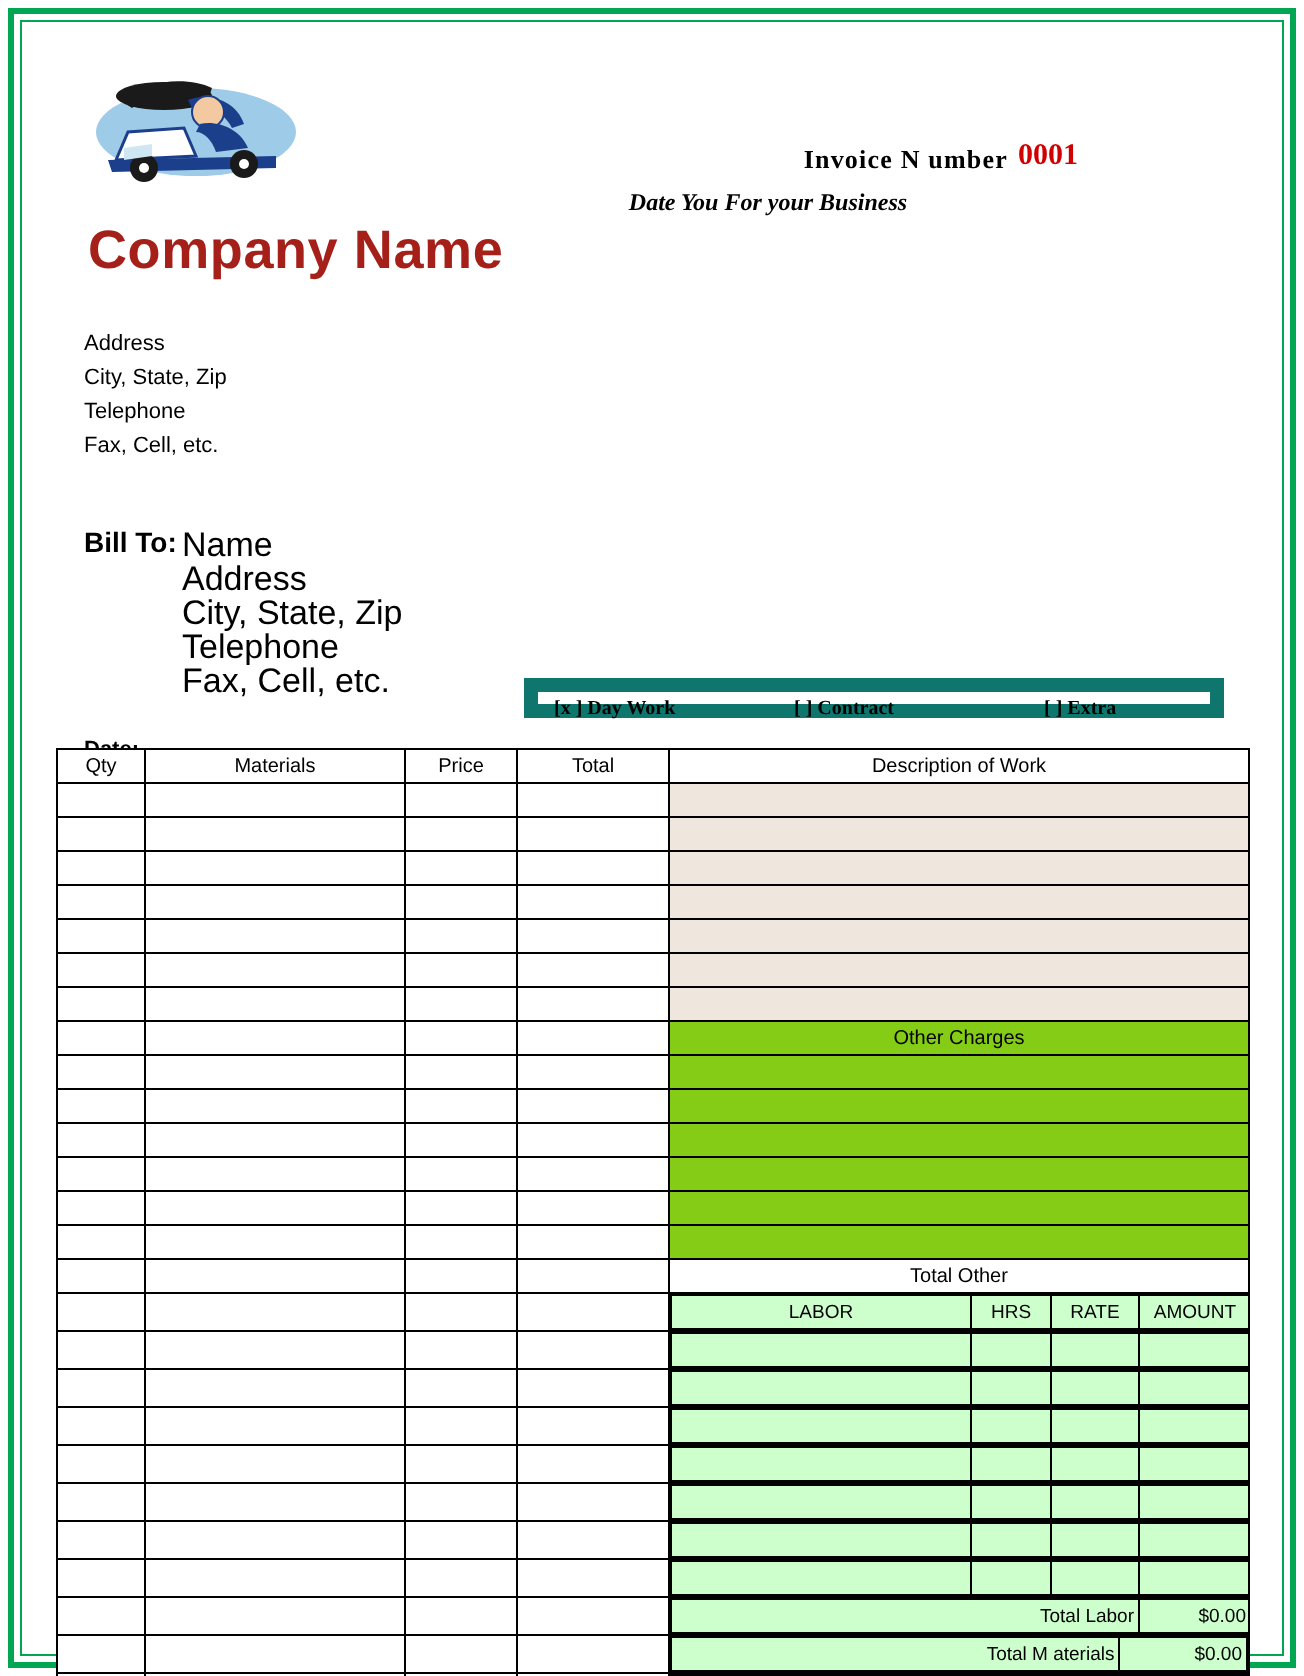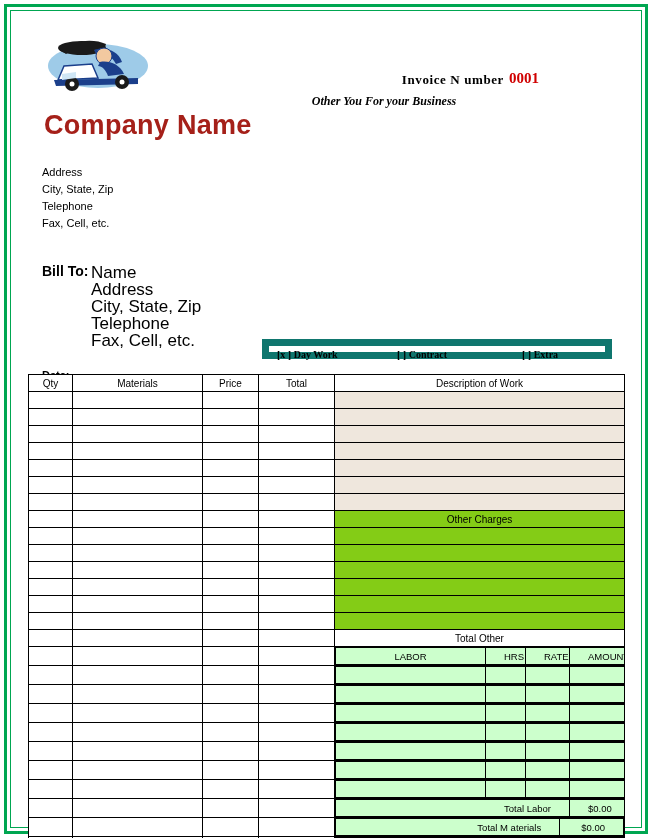--- a/index.html
+++ b/index.html
@@ -174,21 +174,21 @@
   .beige { background: #efe7dd; }
   .gray  { background: #84cc16; }
   .green { background: #ccffcc; }
   .white { background: #ffffff; }
 
   .ctr { text-align: center; }
   .rgt { text-align: right; }
   .bold { font-weight: bold; }
 
   .nested { border-collapse: collapse; width: 100%; table-layout: fixed; }
-  .nested td { border: 1px solid #000; height: 17px; padding: 0 18px; font-size: 9.5px; }
+  .nested td { border: 1px solid #000; height: 17px; padding: 0 2px; font-size: 9.5px; }
 </style>
 </head>
 <body>
 
 <div class="page">
   <div class="green-border-outer"></div>
   <div class="green-border-inner"></div>
 
   <div class="sheet">
 
@@ -205,21 +205,21 @@
         <circle cx="30" cy="52" r="7" fill="#1a1a1a"></circle>
         <circle cx="30" cy="52" r="2.5" fill="#ffffff"></circle>
         <circle cx="80" cy="50" r="7" fill="#1a1a1a"></circle>
         <circle cx="80" cy="50" r="2.5" fill="#ffffff"></circle>
         <path d="M20 42 L34 40 L34 46 L20 48 Z" fill="#cfe6f5"></path>
       </svg>
     </div>
 
     <div class="invoice-number-label">Invoice N umber</div>
     <div class="invoice-number-value">0001</div>
-    <div class="thankyou">Other You For your Business</div>
+    <div class="thankyou">Date You For your Business</div>
     <div class="company-name">Company Name</div>
 
     <div class="addr addr-1">Address</div>
     <div class="addr addr-2">City, State, Zip</div>
     <div class="addr addr-3">Telephone</div>
     <div class="addr addr-4">Fax, Cell, etc.</div>
 
     <div class="billto-label">Bill To:</div>
     <div class="billto bt-1">Name</div>
     <div class="billto bt-2">Address</div>

